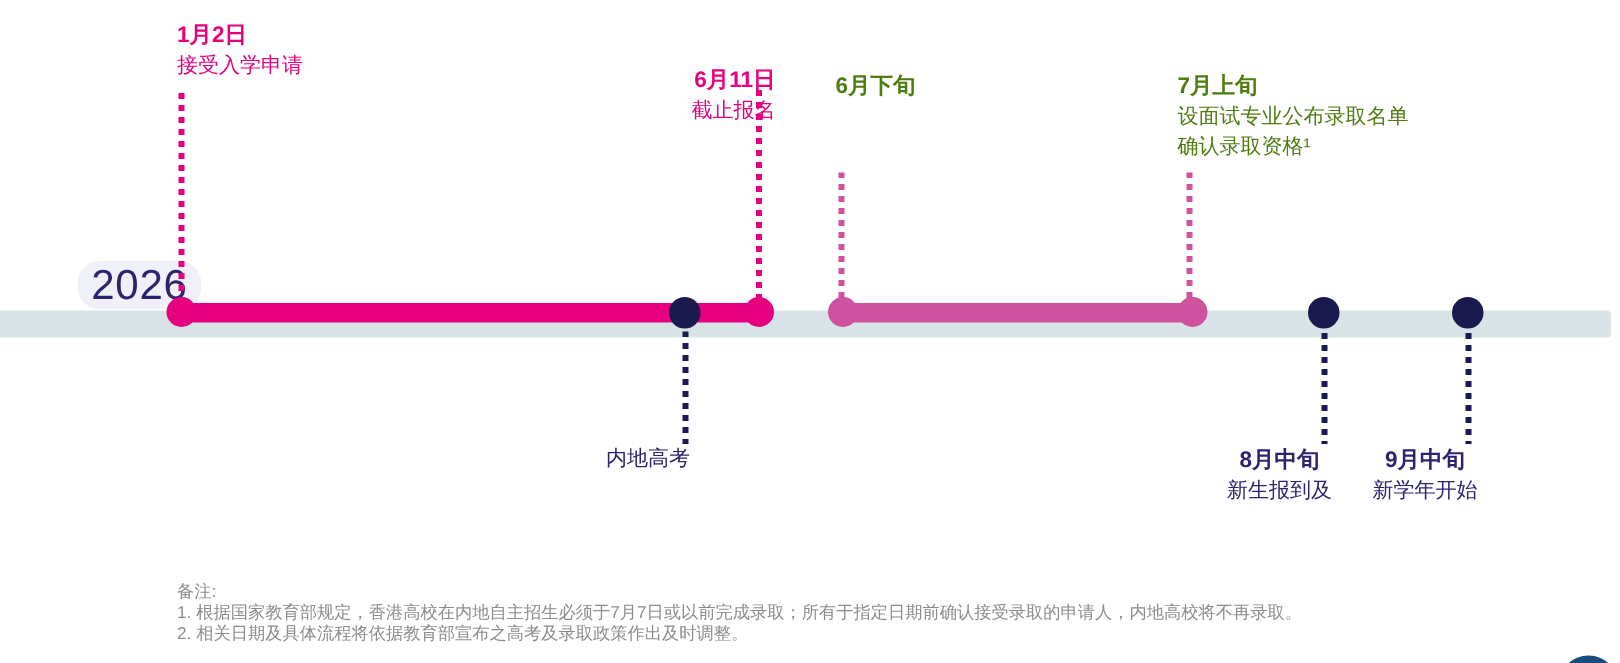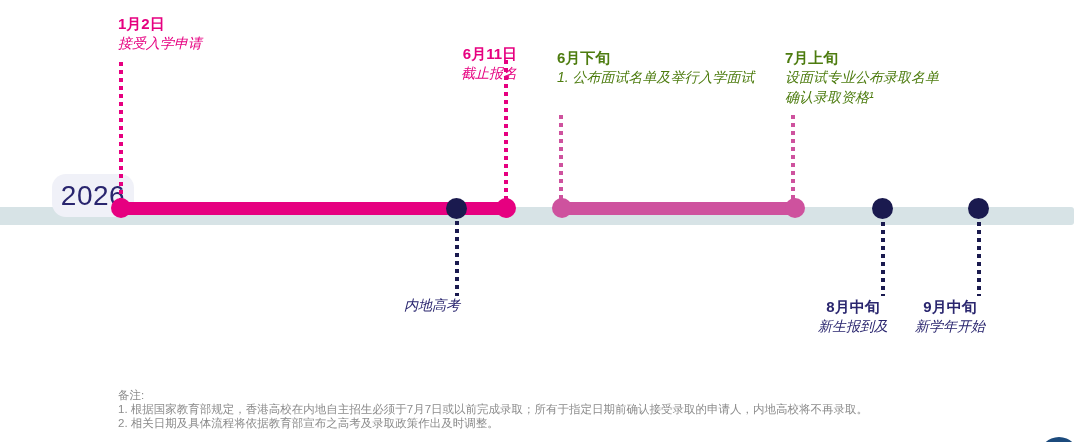--- a/index.html
+++ b/index.html
@@ -7,21 +7,21 @@
     width:1080px;height:442px;position:relative;overflow:hidden;
     background:#ffffff;
     font-family:"Liberation Sans","DejaVu Sans",sans-serif;
   }
   .abs{position:absolute;}
 
   
   .band{left:0;top:207px;width:1074px;height:18px;background:#d7e3e6;border-radius:0 3px 3px 0;z-index:1;}
 
   
-  .year-chip{left:52px;top:174px;width:82px;height:43px;background:#f0f1f8;border-radius:14px;z-index:2;
+  .year-chip{left:52px;top:174px;width:82px;height:32px;background:#f0f1f8;border-radius:14px;z-index:2;
     display:flex;align-items:center;justify-content:center;}
   .year-chip span{color:#29256e;font-size:28px;letter-spacing:0.5px;}
 
   
   .bar{top:202px;height:13px;border-radius:7px;z-index:3;}
   .bar.seg1{left:121px;width:385px;background:#e60080;}
   .bar.seg2{left:562px;width:233px;background:#ce529e;}
 
   
   .dot{border-radius:50%;z-index:4;}
@@ -31,21 +31,21 @@
 
   
   .vline{width:4px;z-index:2;}
   .vline.magenta{background:repeating-linear-gradient(to bottom,#e60080 0 4px,transparent 4px 8px);}
   .vline.pink{background:repeating-linear-gradient(to bottom,#ce529e 0 4px,transparent 4px 8px);}
   .vline.navy{background:repeating-linear-gradient(to bottom,#1a1a4f 0 4px,transparent 4px 8px);}
 
   
   .evt{z-index:6;white-space:nowrap;}
   .evt .evt-date{font-weight:700;font-size:15px;line-height:21px;}
-  .evt .evt-line{font-size:14px;line-height:19.5px;font-style:italic;}
+  .evt .evt-line{font-size:14px;line-height:19.5px;}
   .evt.magenta{color:#e60080;}
   .evt.pink{color:#4d7c0f;}
   .evt.navy{color:#29256e;}
   .evt.align-right{text-align:right;}
   .evt.align-center{text-align:center;}
 
   #evt-jan2{left:118px;top:13px;}
   #evt-jun11{left:417px;top:15px;width:100px;margin-top:28px;}
   #evt-latejun{left:557px;top:47px;}
   #evt-earlyjul{left:785px;top:47px;}
@@ -93,21 +93,20 @@
   <div class="evt-line">接受入学申请</div>
 </div>
 
 <div class="abs evt magenta align-right" id="evt-jun11">
   <div class="evt-date">6月11日</div>
   <div class="evt-line">截止报名</div>
 </div>
 
 <div class="abs evt pink" id="evt-latejun">
   <div class="evt-date">6月下旬</div>
-  <div class="evt-line">1.  公布面试名单及举行入学面试</div>
 </div>
 
 <div class="abs evt pink" id="evt-earlyjul">
   <div class="evt-date">7月上旬</div>
   <div class="evt-line">设面试专业公布录取名单</div>
   <div class="evt-line">确认录取资格¹</div>
 </div>
 
 <div class="abs evt navy align-center" id="evt-gaokao">
   <div class="evt-line">内地高考</div>

